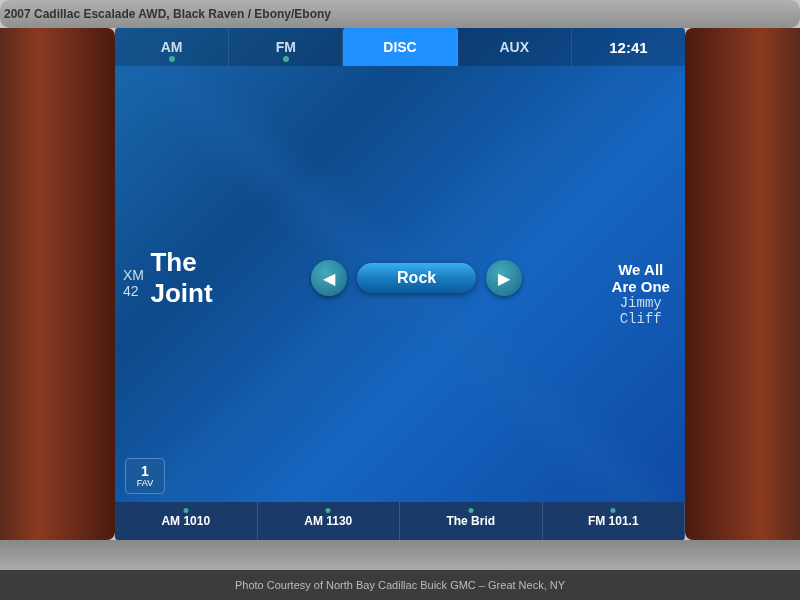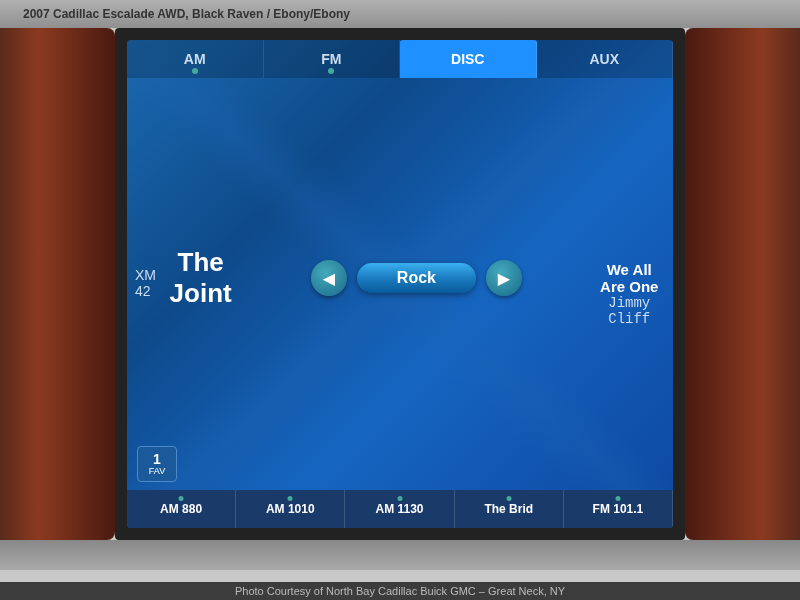--- a/index.html
+++ b/index.html
@@ -32,21 +32,21 @@
 
     
     .screen-wrapper {
       position: absolute;
       top: 28px;
       left: 115px;
       right: 115px;
       bottom: 60px;
       background: #222;
       border-radius: 4px;
-      padding: 12px;
+      padding: 0;
       display: flex;
       flex-direction: column;
     }
 
     
     .screen {
       flex: 1;
       background: linear-gradient(135deg, #1a6ab0 0%, #0e4a8a 30%, #1565c0 60%, #0d47a1 100%);
       border-radius: 4px;
       display: flex;
@@ -136,21 +136,20 @@
       font-size: 14px;
       color: #cde;
       margin-bottom: 2px;
     }
 
     .station-name {
       font-size: 26px;
       font-weight: bold;
       color: white;
       margin-bottom: 12px;
-      text-align: center;
     }
 
     
     .genre-row {
       display: flex;
       align-items: center;
       width: 100%;
       justify-content: center;
       gap: 10px;
       margin-bottom: 12px;
@@ -255,41 +254,42 @@
       height: 5px;
       border-radius: 50%;
       background: #4a9;
     }
 
     
     .bottom-bar {
       position: absolute;
       bottom: 0;
       left: 0; right: 0;
-      height: 18px;
+      height: 30px;
       background: rgba(0,0,0,0.7);
       display: flex;
       align-items: center;
       justify-content: center;
       font-size: 11px;
       color: #bbb;
     }
 
     
     .car-frame-top {
       position: absolute;
       top: 0; left: 0; right: 0;
       height: 28px;
       background: linear-gradient(180deg, #b0b0b0, #909090);
       display: flex;
       align-items: center;
-      padding: 0 23px;
+      padding: 0 4px;
       font-size: 12px;
       color: #333;
       font-weight: bold;
+      border-radius: 10px;
     }
 
     .car-frame-bottom {
       position: absolute;
       bottom: 30px;
       left: 0; right: 0;
       height: 30px;
       background: linear-gradient(180deg, #888, #aaa);
     }
   </style>
@@ -314,20 +314,23 @@
       </div>
       <div class="nav-tab">
         <span>FM</span>
         <span class="dot"></span>
       </div>
       <div class="nav-tab active">
         <span>DISC</span>
       </div>
       <div class="nav-tab">
         <span>AUX</span>
+      </div>
+      <div class="time-display">
+        <span>12:41</span>
       </div>
     </div>
 
     <div class="content-area">
       <div class="channel-label">XM 42</div>
       <div class="station-name">The Joint</div>
 
       <div class="genre-row">
         <button class="arrow-btn">◀</button>
         <div class="genre-pill">Rock</div>
@@ -341,24 +344,20 @@
 
       <button class="fav-btn">
         <span class="fav-num">1</span>
         <span>FAV</span>
       </button>
     </div>
 
     <div class="presets-row">
       <div class="preset-btn">
         <span class="pdot"></span>
-        <span>AM 880</span>
-      </div>
-      <div class="preset-btn">
-        <span class="pdot"></span>
         <span>AM 1010</span>
       </div>
       <div class="preset-btn">
         <span class="pdot"></span>
         <span>AM 1130</span>
       </div>
       <div class="preset-btn">
         <span class="pdot"></span>
         <span>The Brid</span>
       </div>

